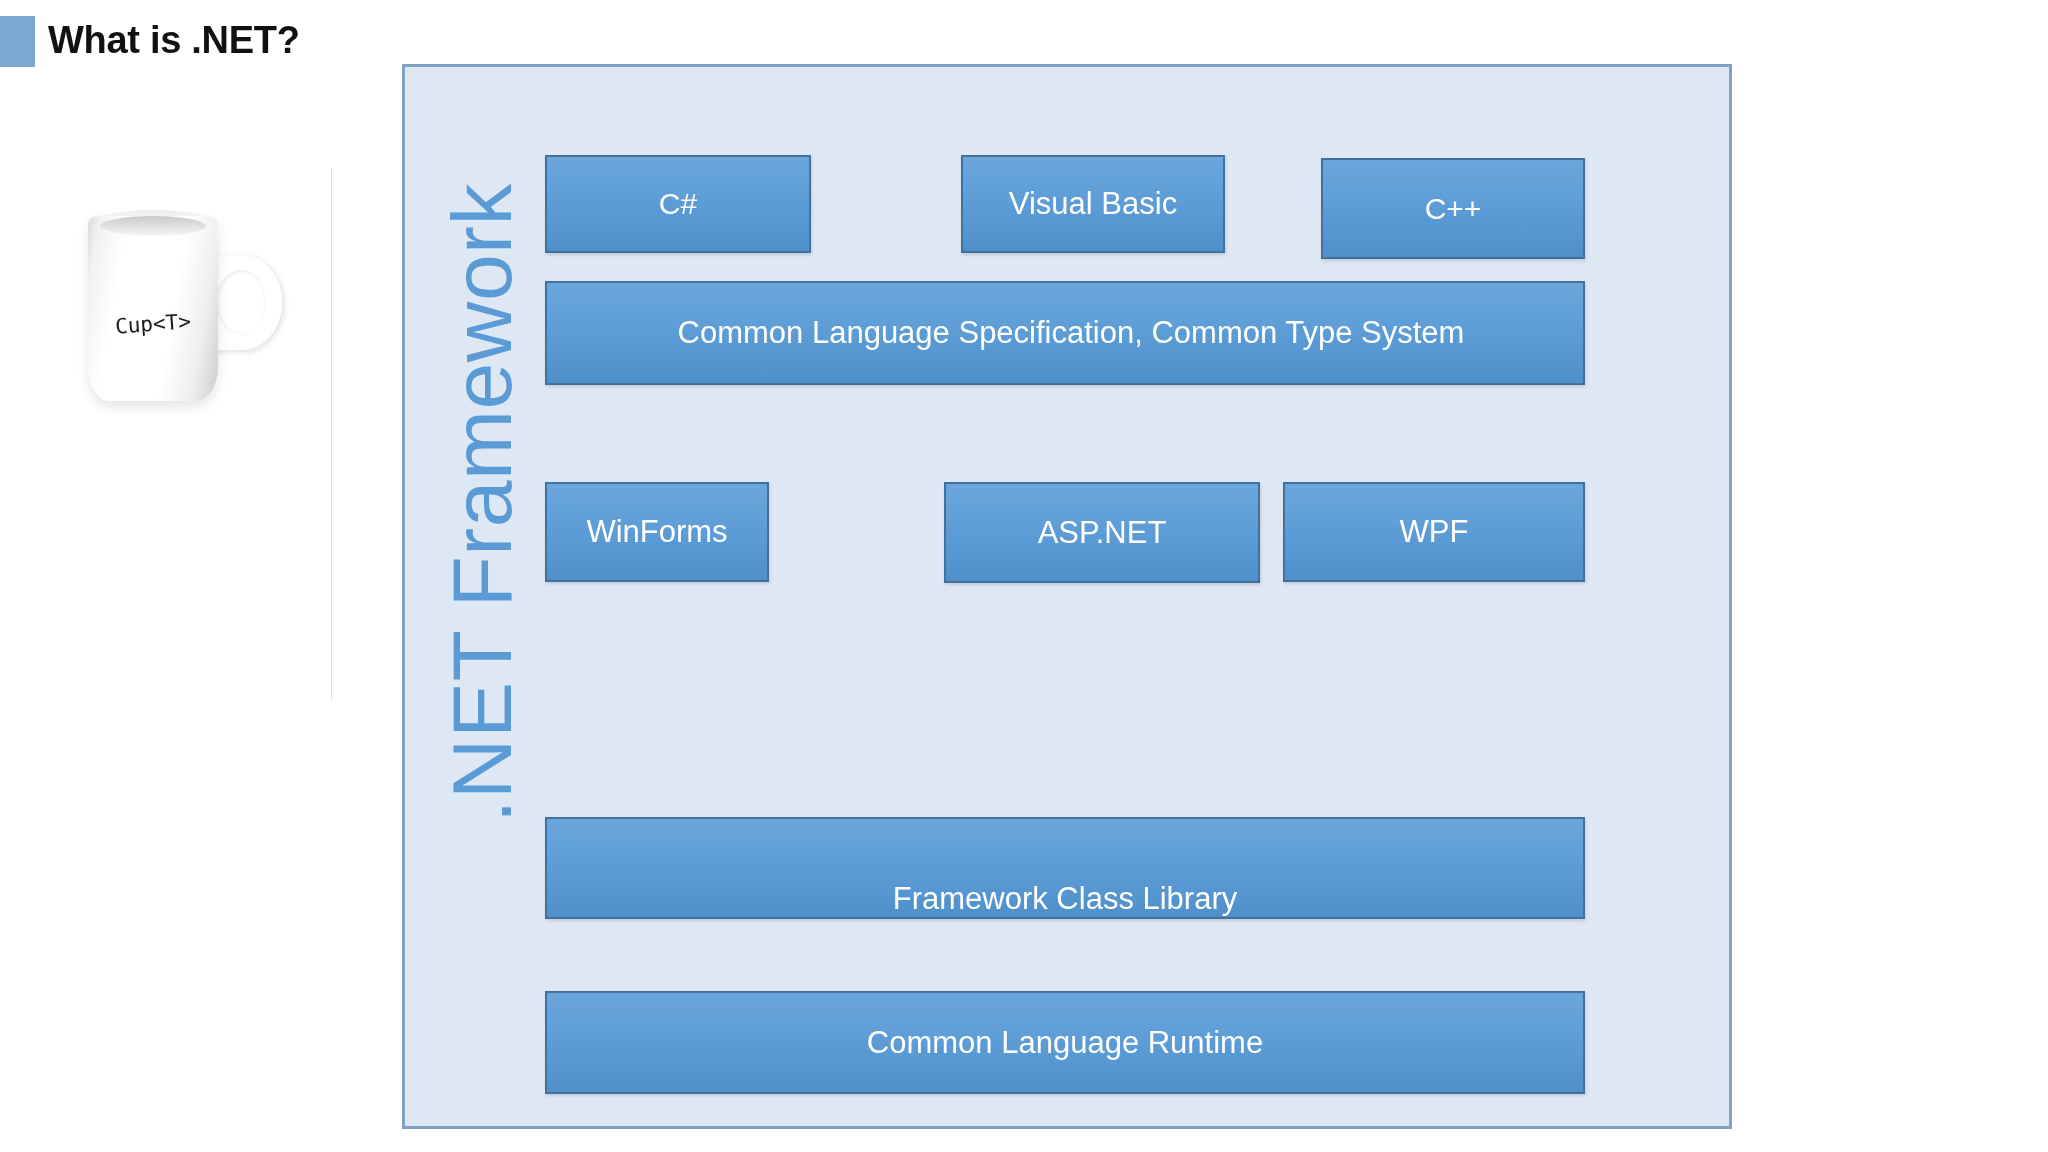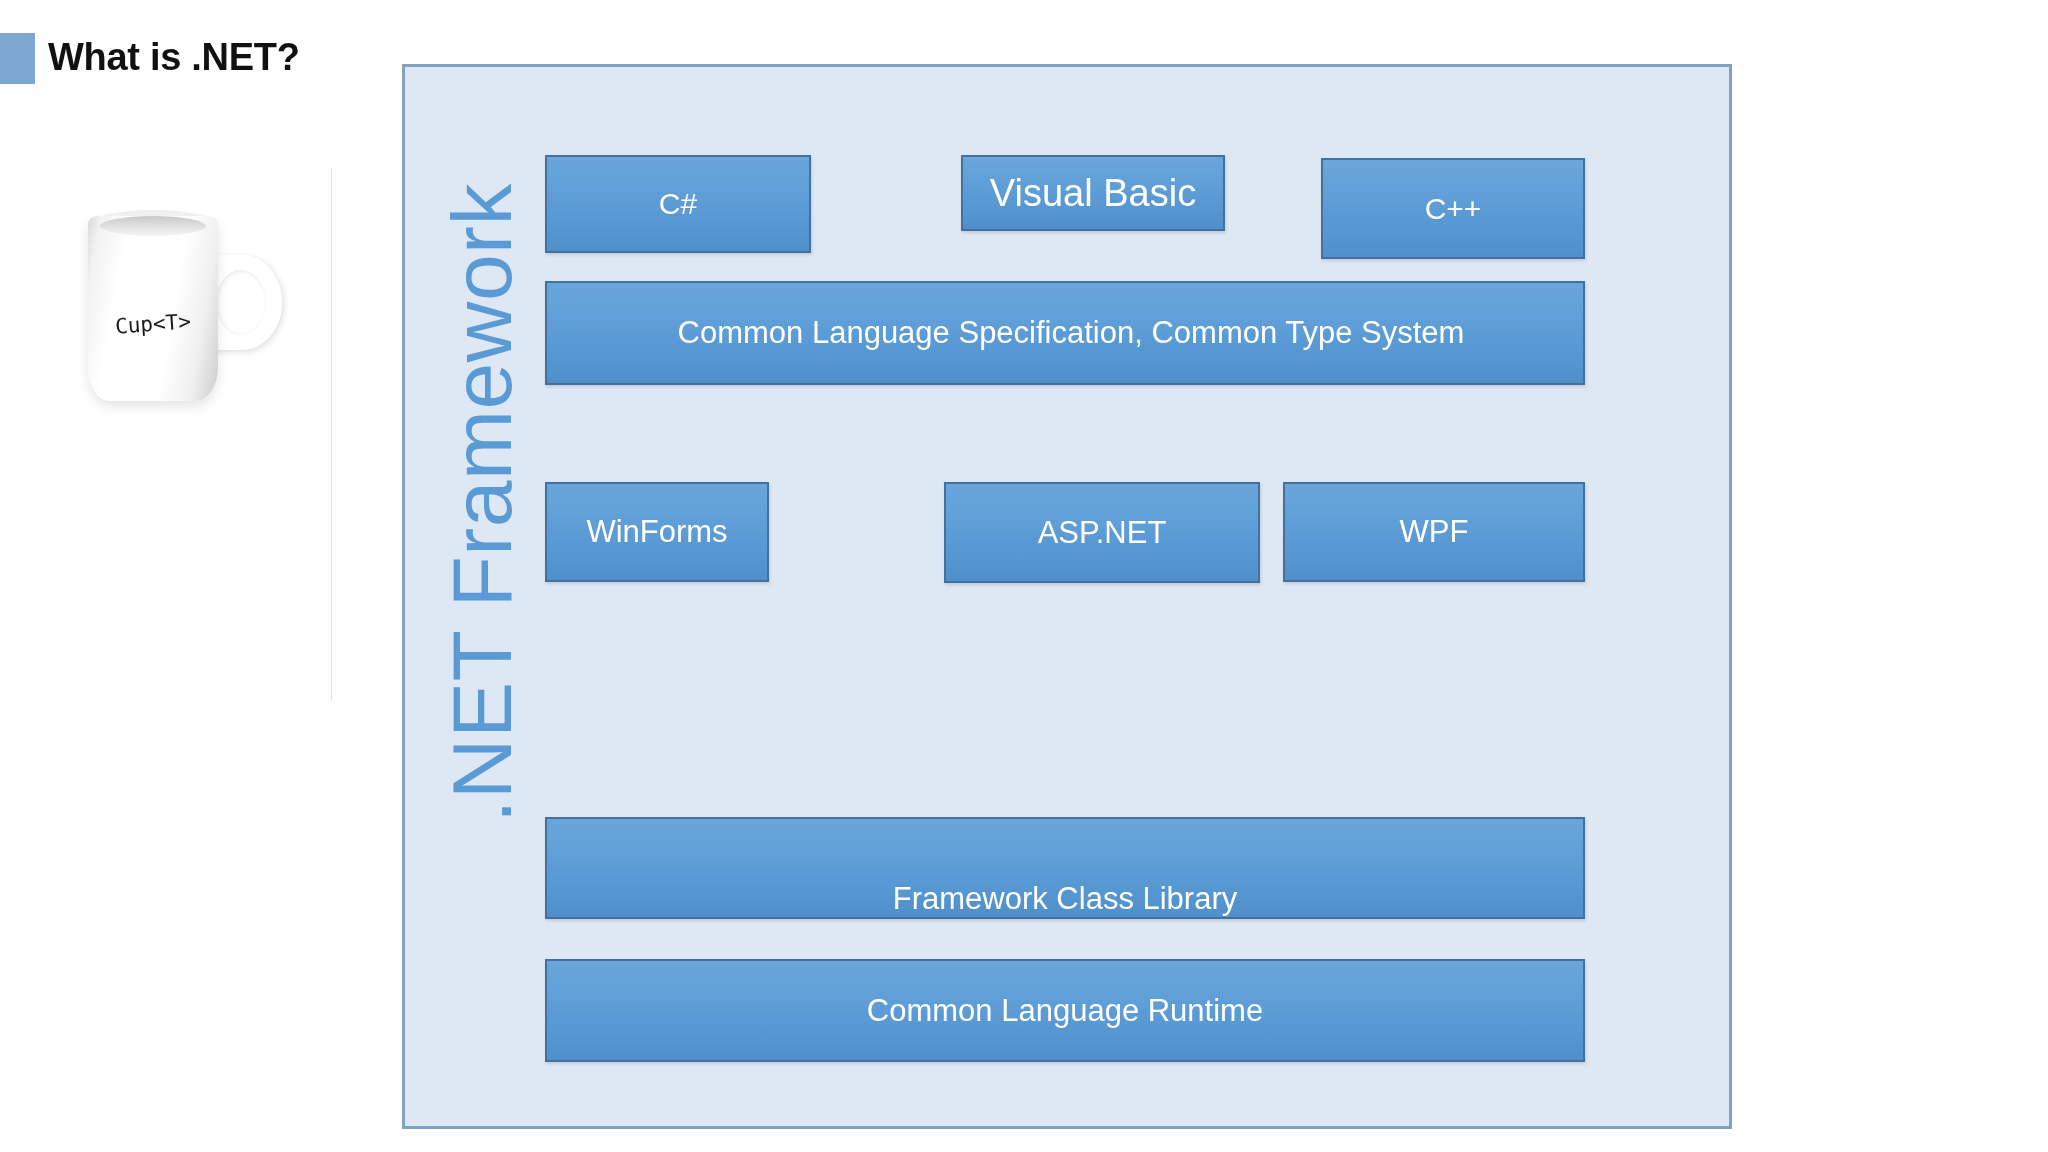--- a/index.html
+++ b/index.html
@@ -14,21 +14,21 @@
     position: relative;
     overflow: hidden;
     font-family: "Liberation Sans", sans-serif;
     -webkit-font-smoothing: antialiased;
   }
 
   
   #slide-title-block {
     position: absolute;
     left: 0;
-    top: 17px;
+    top: 0;
     width: 420px;
     height: 80px;
     padding-left: 8px;
   }
   #title-accent-square {
     position: absolute;
     left: 0;
     top: 16px;
     width: 35px;
     height: 51px;
@@ -174,39 +174,39 @@
     align-items: center;
     justify-content: center;
     color: #ffffff;
     text-align: center;
     box-shadow: 1px 2px 3px rgba(0,0,0,0.13);
   }
   .layer-box span { display: block; }
 
   
   #box-csharp       { left: 140px; top: 88px;  width: 266px; height: 98px;  font-size: 30px; }
-  #box-visual-basic { left: 556px; top: 88px;  width: 264px; height: 76px;  font-size: 38px; }
+  #box-visual-basic { left: 556px; top: 88px;  width: 264px; height: 98px;  font-size: 31px; }
   #box-cpp          { left: 916px; top: 91px;  width: 264px; height: 101px; font-size: 30px; }
 
   
   #box-cls-cts      { left: 140px; top: 214px; width: 1040px; height: 104px; font-size: 31px; padding-left: 12px; }
 
   
   #box-winforms     { left: 140px; top: 415px; width: 224px; height: 100px; font-size: 31px; }
   #box-aspnet       { left: 500px; top: 415px; width: 316px; height: 101px; font-size: 31px; margin-left: 39px; }
   #box-wpf          { left: 878px; top: 415px; width: 302px; height: 100px; font-size: 31px; }
 
   
   #box-adonet       { left: 140px; top: 588px; width: 1040px; height: 100px; font-size: 31px; }
 
   
   #box-fcl          { left: 140px; top: 750px; width: 1040px; height: 102px; font-size: 31px; align-items: flex-end; }
 
   
-  #box-clr          { left: 140px; top: 892px; width: 1040px; height: 103px; font-size: 31px; }
+  #box-clr          { left: 140px; top: 924px; width: 1040px; height: 103px; font-size: 31px; }
 </style>
 </head>
 <body>
 
 <div id="slide-title-block">
   <div id="title-accent-square"></div>
   <div id="slide-title">What is .NET?</div>
 </div>
 
 <div id="mug-figure">

